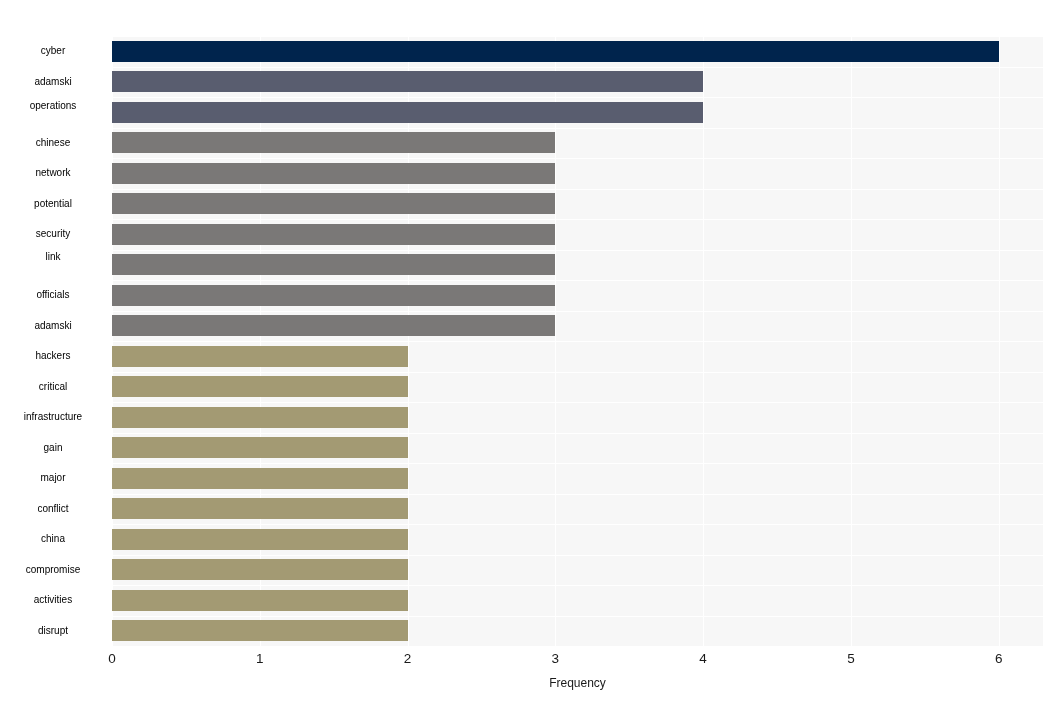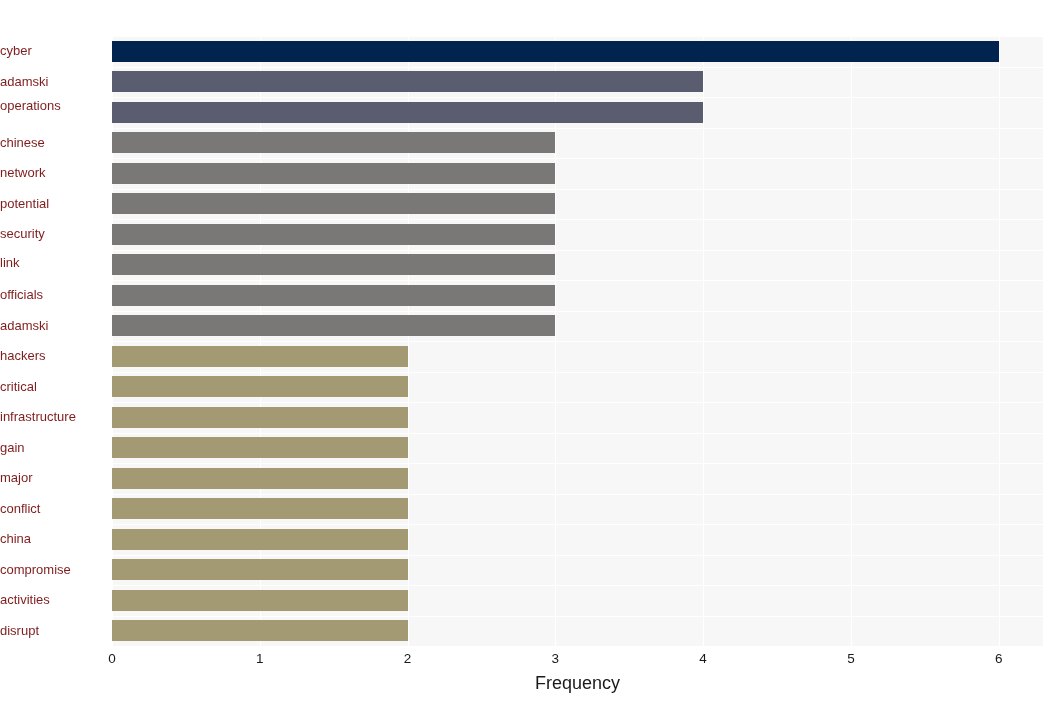--- a/index.html
+++ b/index.html
@@ -72,23 +72,23 @@
     position: absolute;
     left: 0;
     top: 36px;
     width: 106px;
     height: 610px;
   }
   .y-tick-label {
     position: absolute;
     right: 0;
     width: 106px;
-    text-align: left;
-    font-size: 13px;
-    color: #7f1d1d;
+    text-align: center;
+    font-size: 10px;
+    color: #000000;
     line-height: 16px;
     white-space: nowrap;
   }
 
   
   #x-labels {
     position: absolute;
     left: 0;
     top: 650px;
     width: 1052px;
@@ -104,21 +104,21 @@
     color: #1a1a1a;
     line-height: 18px;
   }
 
   #x-axis-title {
     position: absolute;
     left: 112px;
     top: 674px;
     width: 931px;
     text-align: center;
-    font-size: 18px;
+    font-size: 12px;
     color: #1a1a1a;
     line-height: 18px;
   }
 </style>
 </head>
 <body>
 
 <div id="figure" style="background: rgb(255, 255, 255);">
 
 
@@ -179,21 +179,21 @@
   </div>
 
   <div id="y-labels">
       <div class="y-tick-label" style="top: 7.3px;">cyber</div>
       <div class="y-tick-label" style="top: 37.8px;">adamski</div>
       <div class="y-tick-label" style="top: 62px; padding-left: 48px;">operations</div>
       <div class="y-tick-label" style="top: 98.8px;">chinese</div>
       <div class="y-tick-label" style="top: 129.3px;">network</div>
       <div class="y-tick-label" style="top: 159.8px;">potential</div>
       <div class="y-tick-label" style="top: 190.3px;">security</div>
-      <div class="y-tick-label" style="top: 219px;">link</div>
+      <div class="y-tick-label" style="top: 213px;">link</div>
       <div class="y-tick-label" style="top: 251.3px;">officials</div>
       <div class="y-tick-label" style="top: 281.8px;">adamski</div>
       <div class="y-tick-label" style="top: 312.3px;">hackers</div>
       <div class="y-tick-label" style="top: 342.8px;">critical</div>
       <div class="y-tick-label" style="top: 373.3px;">infrastructure</div>
       <div class="y-tick-label" style="top: 403.8px;">gain</div>
       <div class="y-tick-label" style="top: 434.3px;">major</div>
       <div class="y-tick-label" style="top: 464.8px;">conflict</div>
       <div class="y-tick-label" style="top: 495.3px;">china</div>
       <div class="y-tick-label" style="top: 525.8px;">compromise</div>

